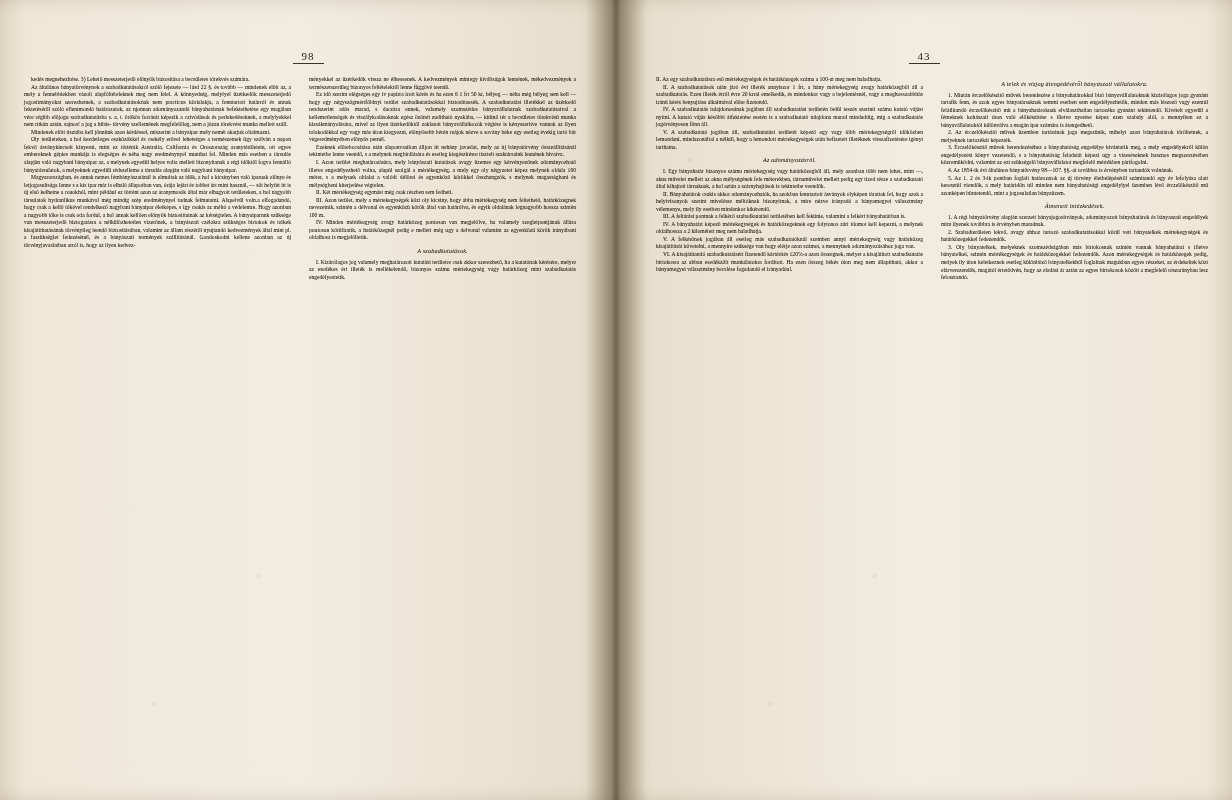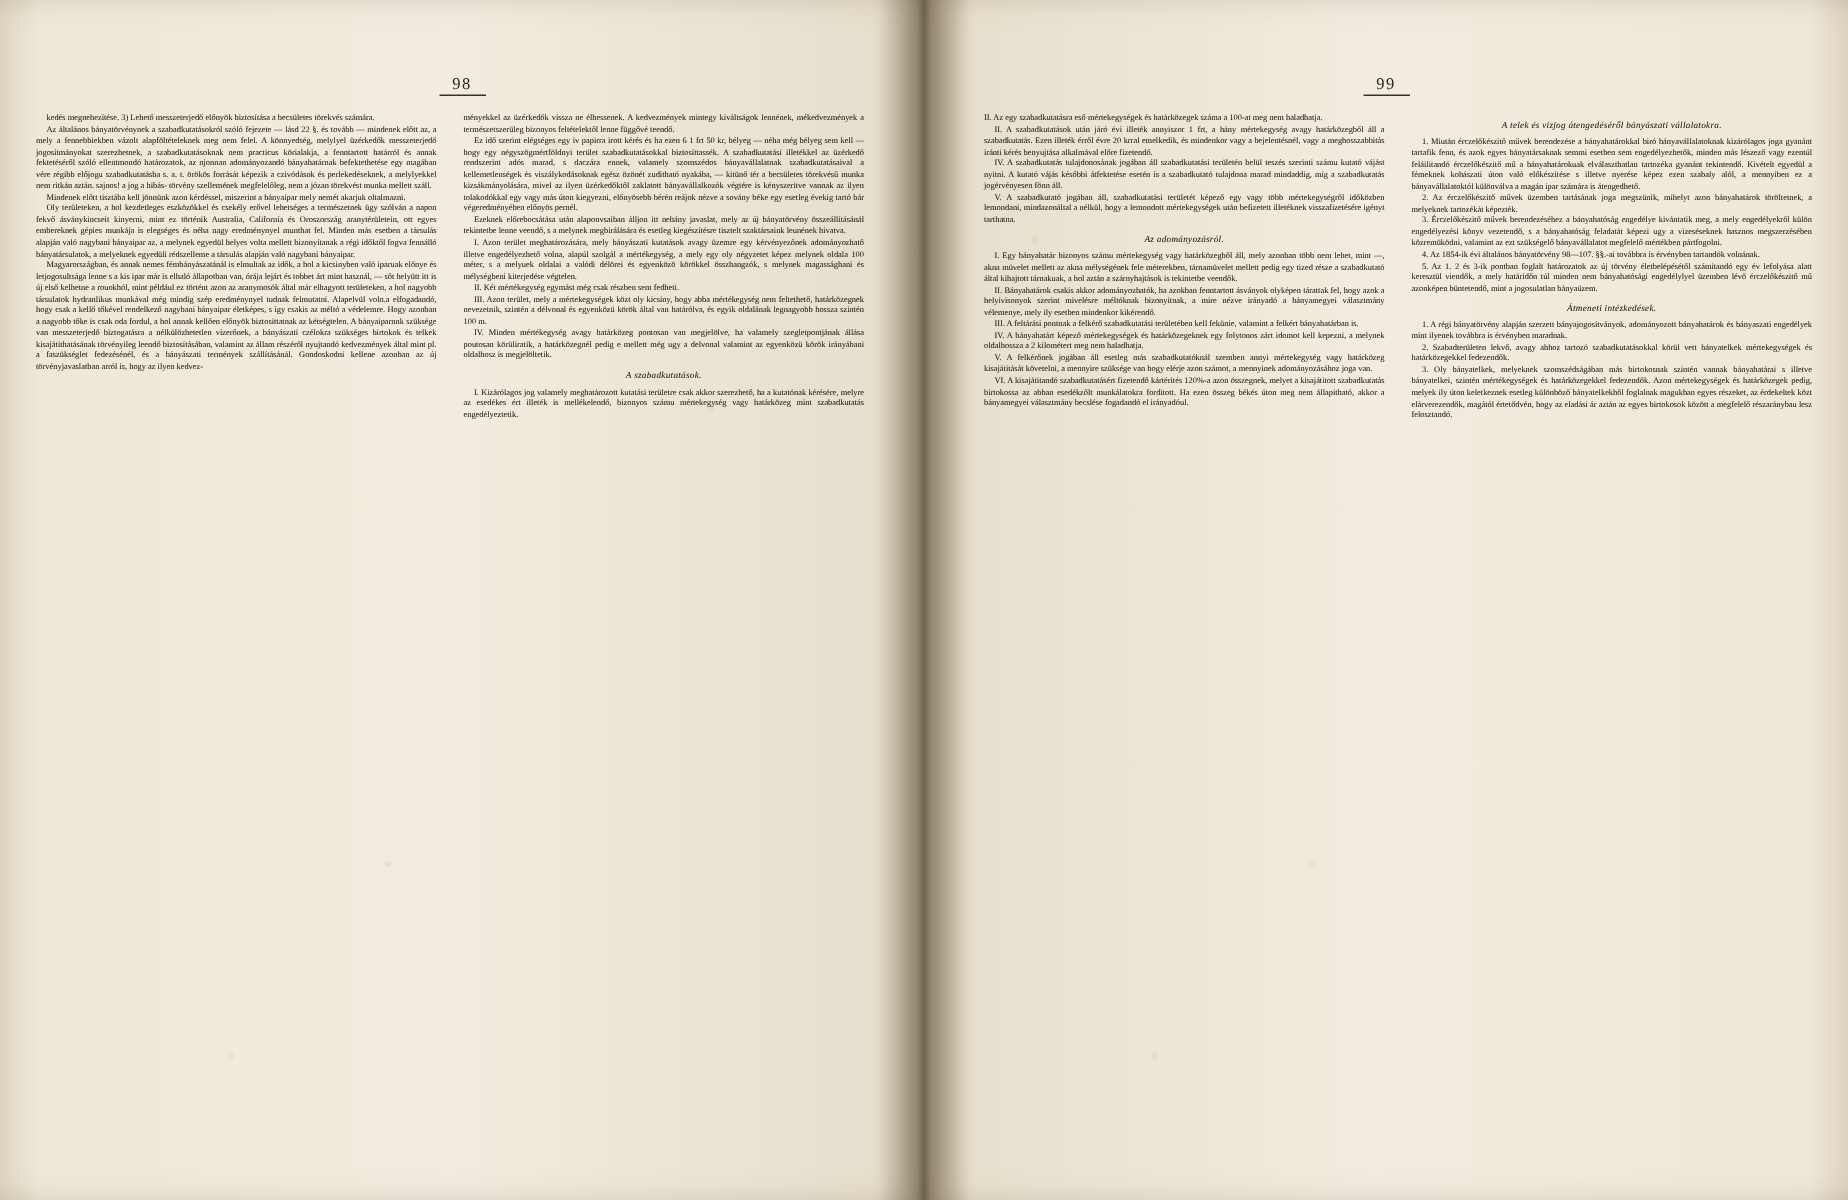--- a/index.html
+++ b/index.html
@@ -150,21 +150,21 @@
         <p>IV. Minden mértékegység avagy határközeg pontosan van megjelölve, ha valamely szegletpontjának állása poutosan körüliratik, a határközegnél pedig e mellett még ugy a delvonal valamint az egyenközü körök irányábani oldalhosz is megjelöltetik.</p>
         <h4>A szabadkutatások.</h4>
         <p>I. Kizárólagos jog valamely meghatározott kutatási területre csak akkor szerezhető, ha a kutatónak kérésére, melyre az esedékes ért illeték is mellékelendő, bizonyos számu mértekegység vagy határközeg mint szabadkutatás engedélyeztetik.</p>
       </div>
     </div>
   </div>
 
   <div class="page right">
     <div class="speckle"></div>
     <div class="folio">
-      <span class="num">99</span>
+      <span class="num">43</span>
     </div>
     <div class="cols">
       <div class="col">
         <p class="noind">II. Az egy szabadkutatásra eső mértekegységek és határközegek száma a 100-at meg nem haladhatja.</p>
         <p>II. A szabadkutatások után járó évi illeték annyiszor 1 frt, a hány mértekegység avagy határközegből áll a szabadkutatás. Ezen illeték érről évre 20 krral emelkedik, és mindenkor vagy a bejelentésnél, vagy a meghosszabbitás iránti kérés benyujtása alkalmával előre fizetendő.</p>
         <p>IV. A szabadkutatás tulajdonosának jogában áll szabadkutatási területén belül teszés szerinti számu kutató vájást nyitni. A kutató vájás későbbi átfektetése esetén is a szabadkutató tulajdona marad mindaddig, míg a szabadkutatás jogérvényesen fönn áll.</p>
         <p>V. A szabadkutató jogában áll, szabadkutatási területét képező egy vagy több mértekegységről időközben lemondani, mindazonáltal a nélkül, hogy a lemondott mértekegységek után befizetett illetéknek visszafizetésére igényt tarthatna.</p>
         <h4>Az adományozásról.</h4>
         <p>I. Egy bányahatár bizonyos számu mértekegység vagy határközegből áll, mely azonban több nem lehet, mint —, akna müvelet mellett az akna mélységének fele méterekben, tárnamüvelet mellett pedig egy tized része a szabadkutató által kihajtott tárnakuak, a hol aztán a szárnyhajtások is tekintetbe veendők.</p>
         <p>II. Bányahatárok csakis akkor adományozhatók, ha azokban fenntartott ásványok olyképen tárattak fel, hogy azok a helyivisonyok szerint mivelésre méltóknak bizonyitnak, a mire nézve irányadó a bányamegyei választmány vélemenye, mely ily esetben mindenkor kikérendő.</p>

